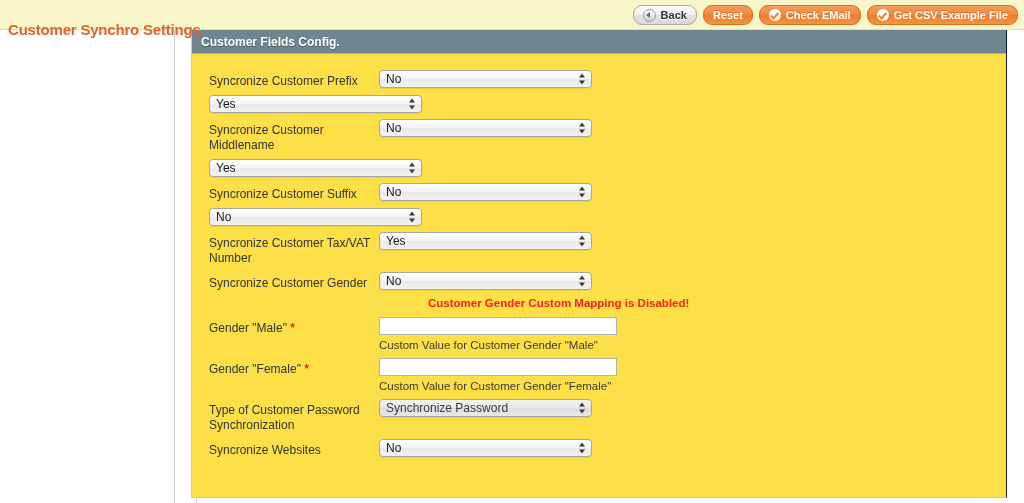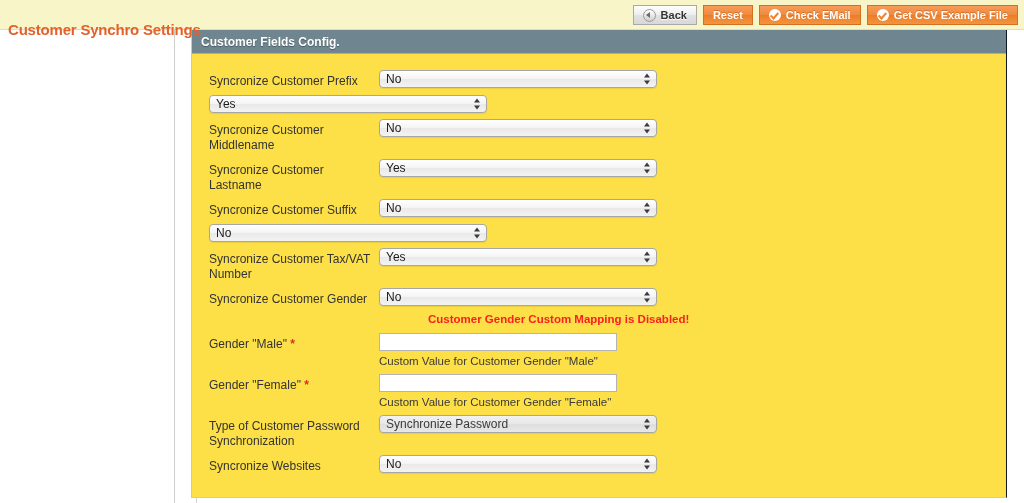--- a/index.html
+++ b/index.html
@@ -59,21 +59,21 @@
     display: flex;
     gap: 6px;
     align-items: center;
   }
   .btn {
     display: inline-flex;
     align-items: center;
     gap: 5px;
     height: 20px;
     padding: 0 9px;
-    border-radius: 0;
+    border-radius: 9px;
     font-size: 11px;
     font-weight: bold;
     white-space: nowrap;
     box-sizing: border-box;
     cursor: pointer;
     user-select: none;
   }
   .btn-grey {
     background: linear-gradient(to bottom, #fefefe 0%, #ededed 50%, #e2e2e2 51%, #d8d8d8 100%);
     border: 1px solid #a9a9a9;
@@ -194,21 +194,21 @@
     color: #dd2b2b;
     font-weight: bold;
   }
   .row-control {
     flex: 0 0 auto;
   }
 
   
   .sel {
     position: relative;
-    width: 278px;
+    width: 213px;
     height: 18px;
     border: 1px solid #a6a6a6;
     border-radius: 4px;
     background: linear-gradient(to bottom, #ffffff 0%, #f4f4f4 48%, #e9e9e9 52%, #f3f3f3 100%);
     box-sizing: border-box;
     display: flex;
     align-items: center;
     padding-left: 6px;
     font-size: 12px;
     color: #1a1a1a;
@@ -335,21 +335,20 @@
       <div class="row">
         <div class="row-label">Syncronize Customer Middlename</div>
         <div class="row-control">
           <div class="sel">
             <span>No</span>
             <span class="sel-arrows"></span>
           </div>
         </div>
       </div>
       <div class="row">
-        <div class="row-label">Syncronize Customer Lastname</div>
         <div class="row-control">
           <div class="sel">
             <span>Yes</span>
             <span class="sel-arrows"></span>
           </div>
         </div>
       </div>
       <div class="row">
         <div class="row-label">Syncronize Customer Suffix</div>
         <div class="row-control">

